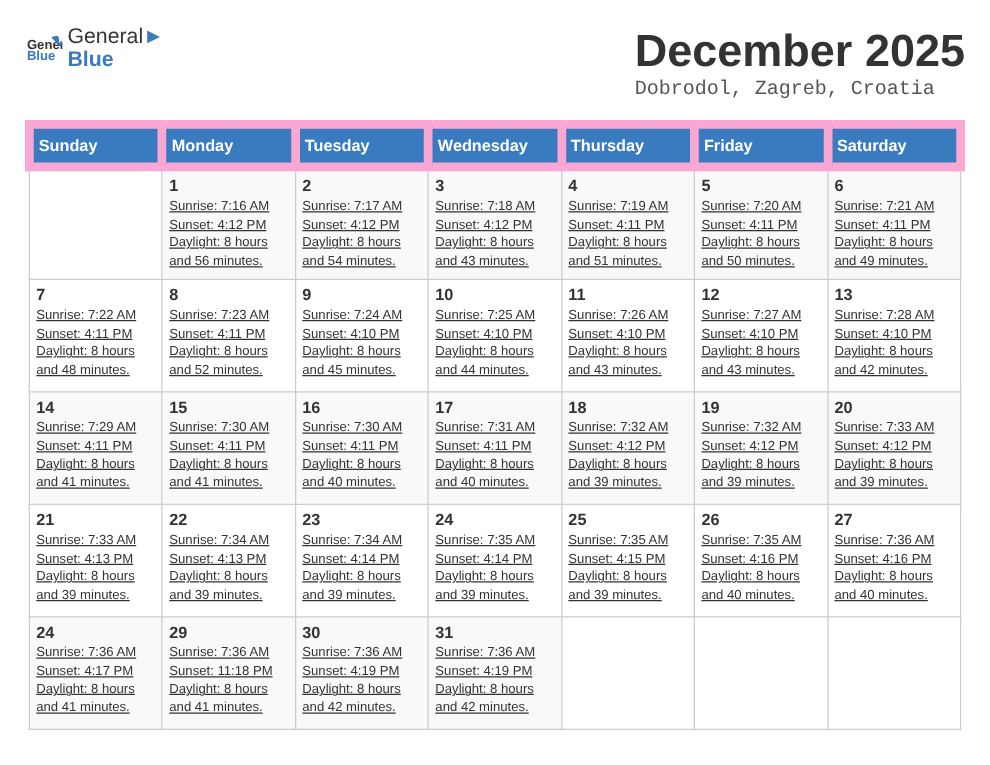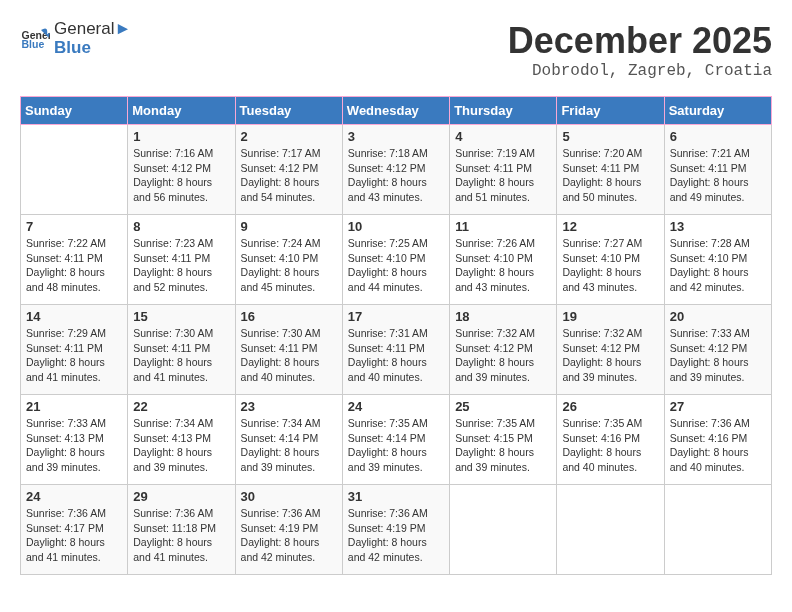--- a/index.html
+++ b/index.html
@@ -19,21 +19,21 @@
     .logo {
       display: flex;
       align-items: center;
       gap: 4px;
     }
     .logo-icon {
       width: 30px;
       height: 30px;
     }
     .title-block {
-      text-align: right;
+      text-align: left;
     }
     .month-title {
       font-size: 36px;
       font-weight: bold;
       color: #333;
     }
     .location-title {
       font-size: 16px;
       color: #555;
       font-family: Liberation Mono, monospace;
@@ -43,21 +43,21 @@
       border-collapse: collapse;
       table-layout: fixed;
     }
     thead tr th {
       background-color: #3a7abf;
       color: #fff;
       font-size: 13px;
       font-weight: bold;
       padding: 6px 4px;
       text-align: left;
-      border: 1px solid #f9a8d4;
+      border: 7px solid #f9a8d4;
     }
     tbody tr td {
       border: 1px solid #ccc;
       vertical-align: top;
       padding: 4px 5px;
       height: 90px;
       font-size: 10.5px;
       color: #333;
       background: #fff;
     }
@@ -67,20 +67,21 @@
     .day-num {
       font-size: 13px;
       font-weight: bold;
       display: block;
       margin-bottom: 2px;
     }
     .day-info {
       font-size: 10.5px;
       line-height: 1.4;
       color: #333;
+      text-decoration: underline;
     }
     .empty-cell {
       background: #fff !important;
     }
   </style>
 </head>
 <body>
 
 <div class="header">
   <div class="logo">

